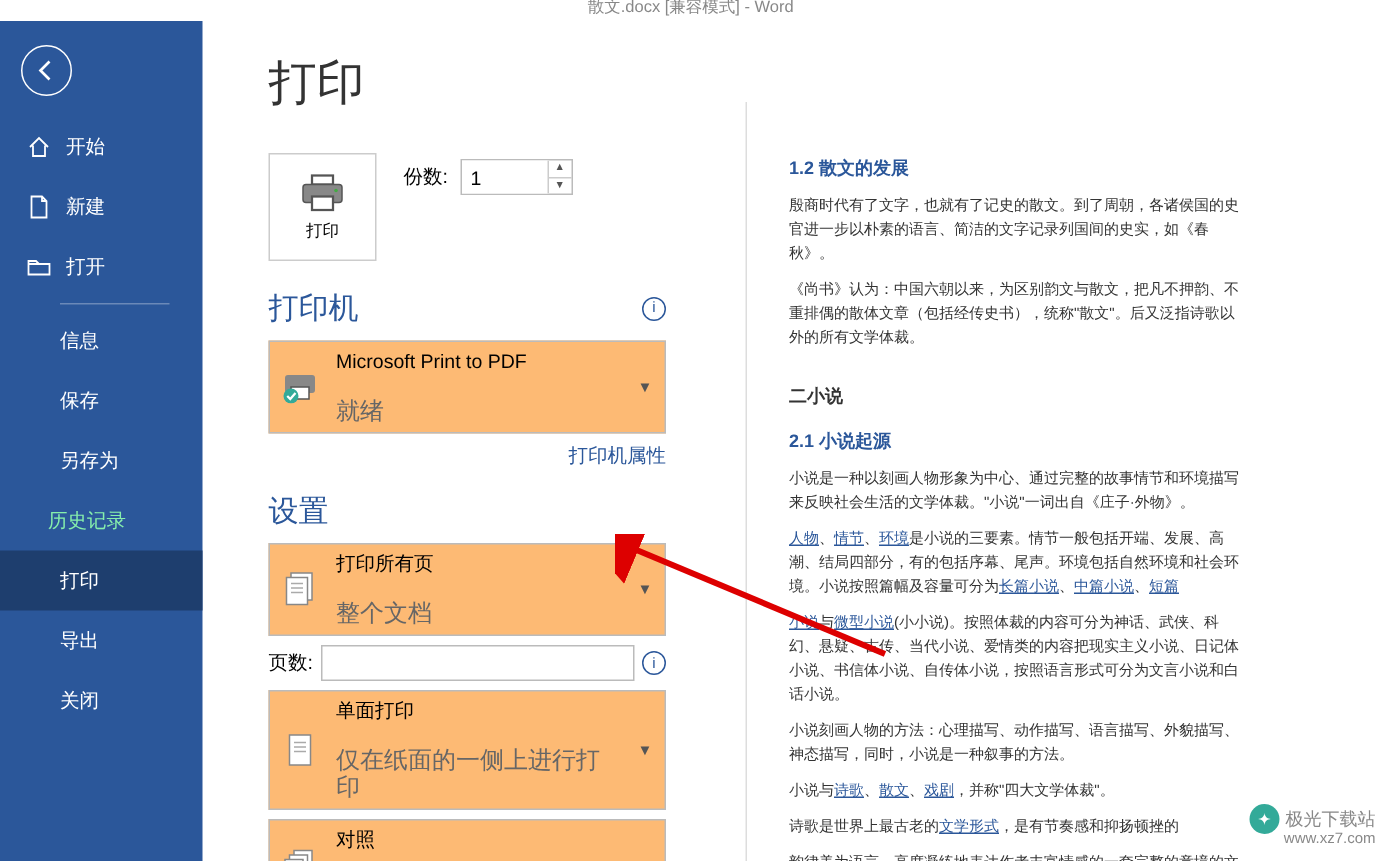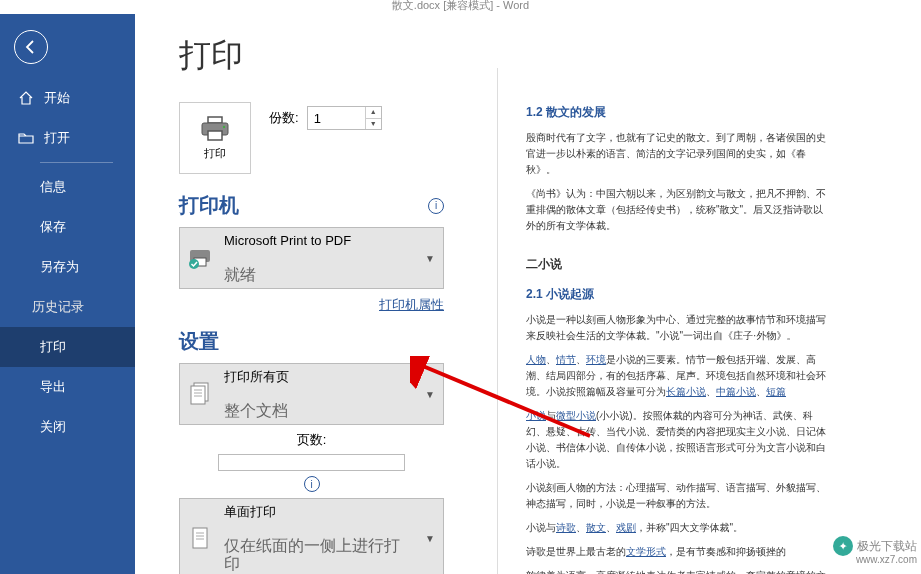--- a/index.html
+++ b/index.html
@@ -4,46 +4,46 @@
 <style>
 * { margin: 0; padding: 0; box-sizing: border-box; font-family: "Microsoft YaHei", "Segoe UI", sans-serif; }
 body { width: 921px; height: 574px; overflow: hidden; background: #fff; position: relative; }
 .titlebar { height: 14px; background: #fff; text-align: center; font-size: 11px; color: #888; line-height: 10px; padding-top: 0; }
 .container { display: flex; height: calc(100% - 14px); }
 .sidebar { width: 135px; background: #2b579a; display: flex; flex-direction: column; padding-top: 10px; }
 .back-circle { width: 34px; height: 34px; border: 1.5px solid #fff; border-radius: 50%; margin: 6px 0 14px 14px; display: flex; align-items: center; justify-content: center; cursor: pointer; }
 .nav-item { display: flex; align-items: center; height: 40px; padding-left: 18px; color: #fff; font-size: 13px; cursor: pointer; gap: 10px; }
 .nav-item.indent { padding-left: 40px; }
 .nav-item.selected { background: #1e3e6e; }
-.nav-item.dim { color: #e5e5e5; padding-left: 32px; }
+.nav-item.dim { color: #86efac; padding-left: 32px; }
 .nav-sep { height: 1px; background: rgba(255,255,255,.3); margin: 4px 22px 4px 40px; }
 .nav-icon { width: 16px; height: 16px; display: inline-flex; align-items: center; justify-content: center; }
 .main { flex: 1; display: flex; padding: 20px 0 0 44px; }
 .left-col { width: 265px; }
 h1.page-title { font-size: 32px; font-weight: 300; color: #333; margin-bottom: 24px; }
 .print-row { display: flex; align-items: flex-start; gap: 18px; margin-bottom: 18px; }
 .print-box { width: 72px; height: 72px; border: 1px solid #ccc; display: flex; flex-direction: column; align-items: center; justify-content: center; gap: 4px; cursor: pointer; }
 .print-box span { font-size: 11px; }
 .copies { display: flex; align-items: center; gap: 8px; font-size: 13px; margin-top: 4px; }
 .copies-input { width: 75px; height: 24px; border: 1px solid #bbb; position: relative; }
 .copies-input input { border: 0; width: 58px; height: 100%; padding: 0 6px; font-size: 13px; outline: none; }
 .spinner { position: absolute; right: 0; top: 0; width: 16px; height: 22px; border-left: 1px solid #ccc; display: flex; flex-direction: column; }
 .spinner div { flex: 1; font-size: 7px; text-align: center; line-height: 10px; color: #555; cursor: pointer; }
 .spinner div:first-child { border-bottom: 1px solid #ccc; }
 .section-h { display: flex; align-items: center; justify-content: space-between; margin: 6px 0 8px; }
-.section-h h2 { font-size: 20px; font-weight: 700; color: #2b579a; }
+.section-h h2 { font-size: 20px; font-weight: 400; color: #2b579a; }
 .info-icon { width: 16px; height: 16px; border: 1.2px solid #2b579a; border-radius: 50%; font-size: 10px; color: #2b579a; display: flex; align-items: center; justify-content: center; cursor: pointer; }
-.dd { border: 1px solid #bbb; background: #e5e5e5; display: flex; align-items: center; padding: 4px 6px; gap: 10px; cursor: pointer; margin-bottom: 6px; position: relative; min-height: 46px; }
+.dd { border: 1px solid #bbb; background: #fdba74; display: flex; align-items: center; padding: 4px 6px; gap: 10px; cursor: pointer; margin-bottom: 6px; position: relative; min-height: 46px; }
 .dd .icon-slot { width: 28px; display: flex; align-items: center; justify-content: center; }
 .dd .txt { flex: 1; font-size: 13px; line-height: 18px; }
 .dd .sub { font-size: 16px; color: #666; margin-top: 16px; }
 .dd .caret { width: 14px; font-size: 10px; color: #555; text-align: center; }
 .link-right { text-align: right; margin-bottom: 14px; }
-.link-right a { font-size: 13px; color: #2b579a; text-decoration: underline; cursor: pointer; }
-.page-row { display: flex; align-items: center; gap: 5px; font-size: 13px; margin-bottom: 6px; flex-direction: column; }
+.link-right a { font-size: 13px; color: #2b579a; cursor: pointer; }
+.page-row { display: flex; align-items: center; gap: 5px; font-size: 13px; margin-bottom: 6px; }
 .page-row input { flex: 1; height: 24px; border: 1px solid #bbb; padding: 0 4px; outline: none; }
 .preview { flex: 1; padding: 34px 0 0 54px; overflow: hidden; }
 .paper { width: 360px; background: #fff; box-shadow: -1px 0 0 #ddd; padding: 28px 28px 0 28px; font-size: 10px; color: #333; line-height: 16px; }
 .paper h3 { color: #2b579a; font-size: 12px; font-weight: bold; margin: 8px 0 10px; }
 .paper h2.big { color: #333; font-size: 12px; font-weight: bold; margin: 22px 0 14px; }
 .paper p { margin-bottom: 8px; }
 .paper a { color: #2b579a; text-decoration: underline; }
 .arrow { position: absolute; left: 410px; top: 356px; pointer-events: none; }
 .watermark { position: absolute; right: 4px; bottom: 18px; font-size: 12px; color: #888; display: flex; align-items: center; gap: 4px; }
 .watermark .badge { width: 20px; height: 20px; border-radius: 50%; background: #3a9; display: inline-flex; align-items: center; justify-content: center; color: #fff; font-size: 11px; }
@@ -64,20 +64,28 @@
     <div class="nav-item">
       <span class="nav-icon">
           <svg width="16" height="16" viewBox="0 0 16 16">
             <path d="M2 8 L8 2 L14 8 M4 7 V14 H12 V7" stroke="#fff" stroke-width="1.2" fill="none"></path>
           </svg>
         </span>
       <span>开始</span>
     </div>
     <div class="nav-item">
       <span class="nav-icon">
+          <svg width="14" height="16" viewBox="0 0 14 16">
+            <path d="M2 1 H9 L12 4 V15 H2 Z M9 1 V4 H12" stroke="#fff" stroke-width="1.2" fill="none"></path>
+          </svg>
+        </span>
+      <span>新建</span>
+    </div>
+    <div class="nav-item">
+      <span class="nav-icon">
           <svg width="16" height="14" viewBox="0 0 16 14">
             <path d="M1 3 H6 L8 5 H15 V12 H1 Z M1 5 H15" stroke="#fff" stroke-width="1.2" fill="none"></path>
           </svg>
         </span>
       <span>打开</span>
     </div>
     <div class="nav-sep"></div>
     <div class="nav-item indent">
         <span>信息</span>
       </div>

